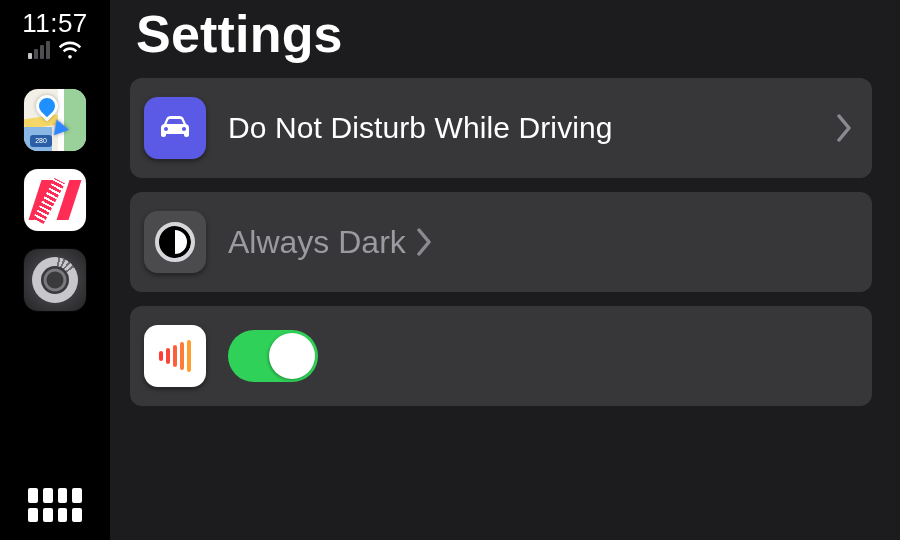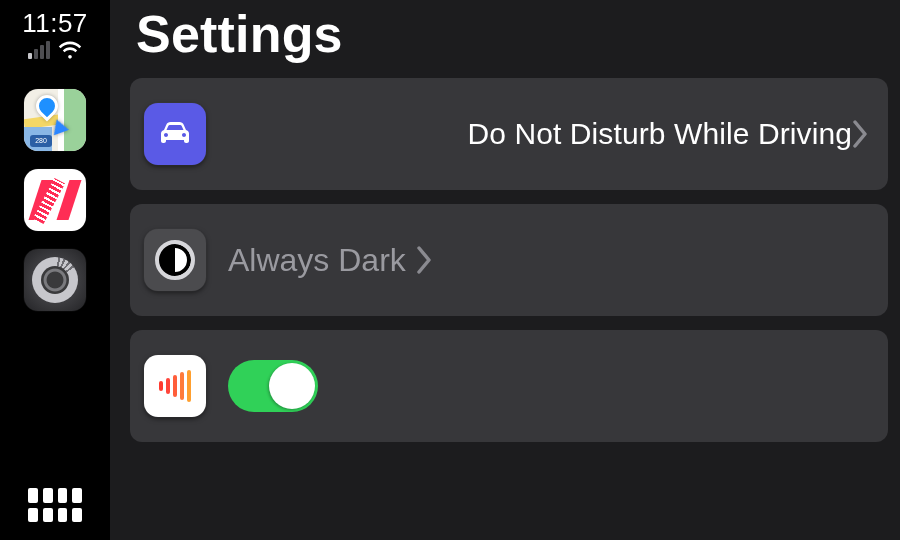--- a/index.html
+++ b/index.html
@@ -16,23 +16,23 @@
   .wifi-icon svg { display:block; }
   .dock { display:flex; flex-direction:column; gap:18px; align-items:center; }
   .dock-app { width:62px; height:62px; border-radius:14px; position:relative; overflow:hidden; box-shadow:0 0 0 .5px rgba(255,255,255,.06), 0 2px 6px rgba(0,0,0,.6); }
   .dock-app.maps { background:#f2efe6; }
   .dock-app.news { background:#fff; display:flex; align-items:center; justify-content:center; }
   .dock-app.settings { background:radial-gradient(circle at 50% 50%, #59595d 0%, #2b2b2e 85%); display:flex; align-items:center; justify-content:center; }
   .spacer { flex:1; }
   .launcher { width:54px; height:34px; display:grid; grid-template-columns:repeat(4,1fr); grid-template-rows:repeat(2,1fr); gap:5px; margin-bottom:18px; }
   .launcher span { background:#fff; border-radius:2px; }
   
-  .main { flex:1; padding:0 12px 0 20px; display:flex; flex-direction:column; }
+  .main { flex:1; padding:0 28px 0 20px; display:flex; flex-direction:column; }
   .page-title { color:#fff; font-size:52px; font-weight:700; margin:4px 0 14px 6px; letter-spacing:.2px; }
-  .row { background:#37373a; border-radius:12px; height:112px; margin-bottom:14px; display:flex; align-items:center; padding:0 20px 0 14px;text-align:right; }
+  .row { background:#37373a; border-radius:12px; height:100px; margin-bottom:14px; display:flex; align-items:center; padding:0 20px 0 14px; }
   .row .icon { width:62px; height:62px; border-radius:14px; display:flex; align-items:center; justify-content:center; flex-shrink:0; margin-right:22px; box-shadow:0 0 0 .5px rgba(255,255,255,.05), 0 2px 5px rgba(0,0,0,.5); }
   .row .label { color:#fff; font-size:30px; font-weight:400; flex:1; letter-spacing:.1px; }
   .row .value { color:#9a9aa0; font-size:32px; margin-right:10px; }
   .chevron svg { display:block; }
   
   .icon.dnd { background:#5a5ae6; }
   .icon.appearance { background:#4b4b4e; }
   .icon.siri { background:radial-gradient(circle at 50% 50%, #6a1b9a 0%, #1a0f2e 85%); }
   .icon.music { background:#fff; }
   

